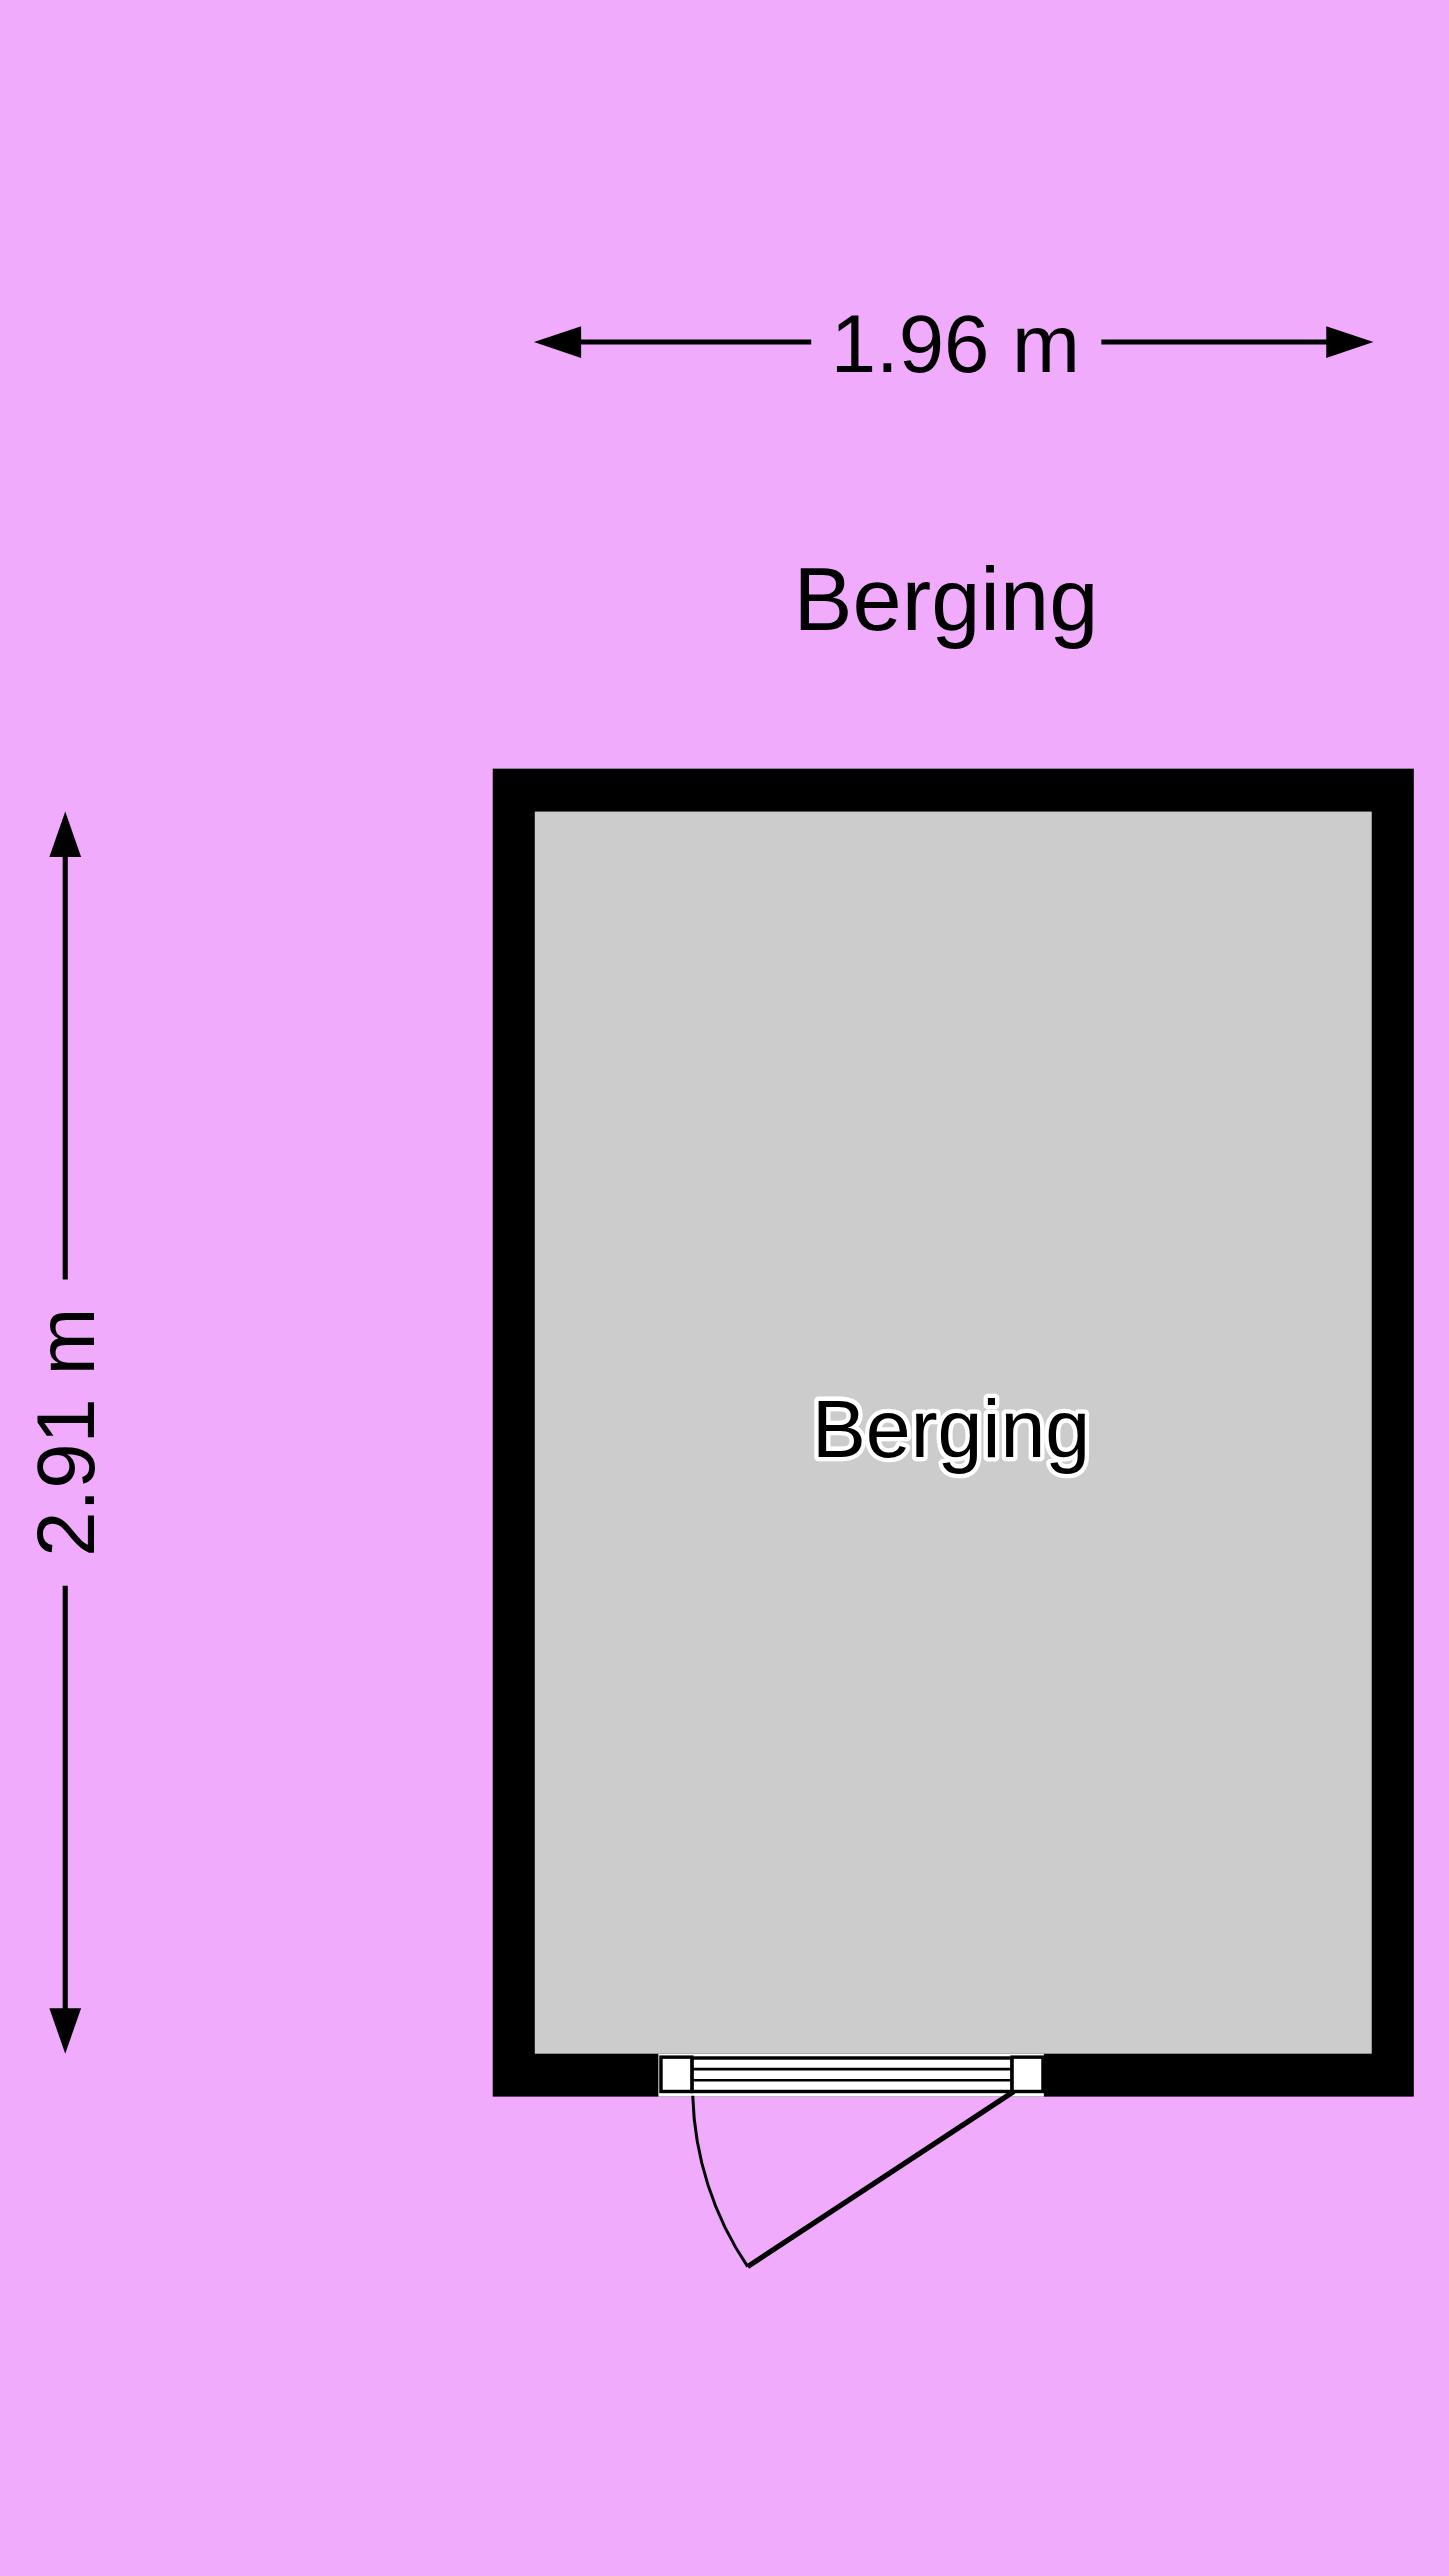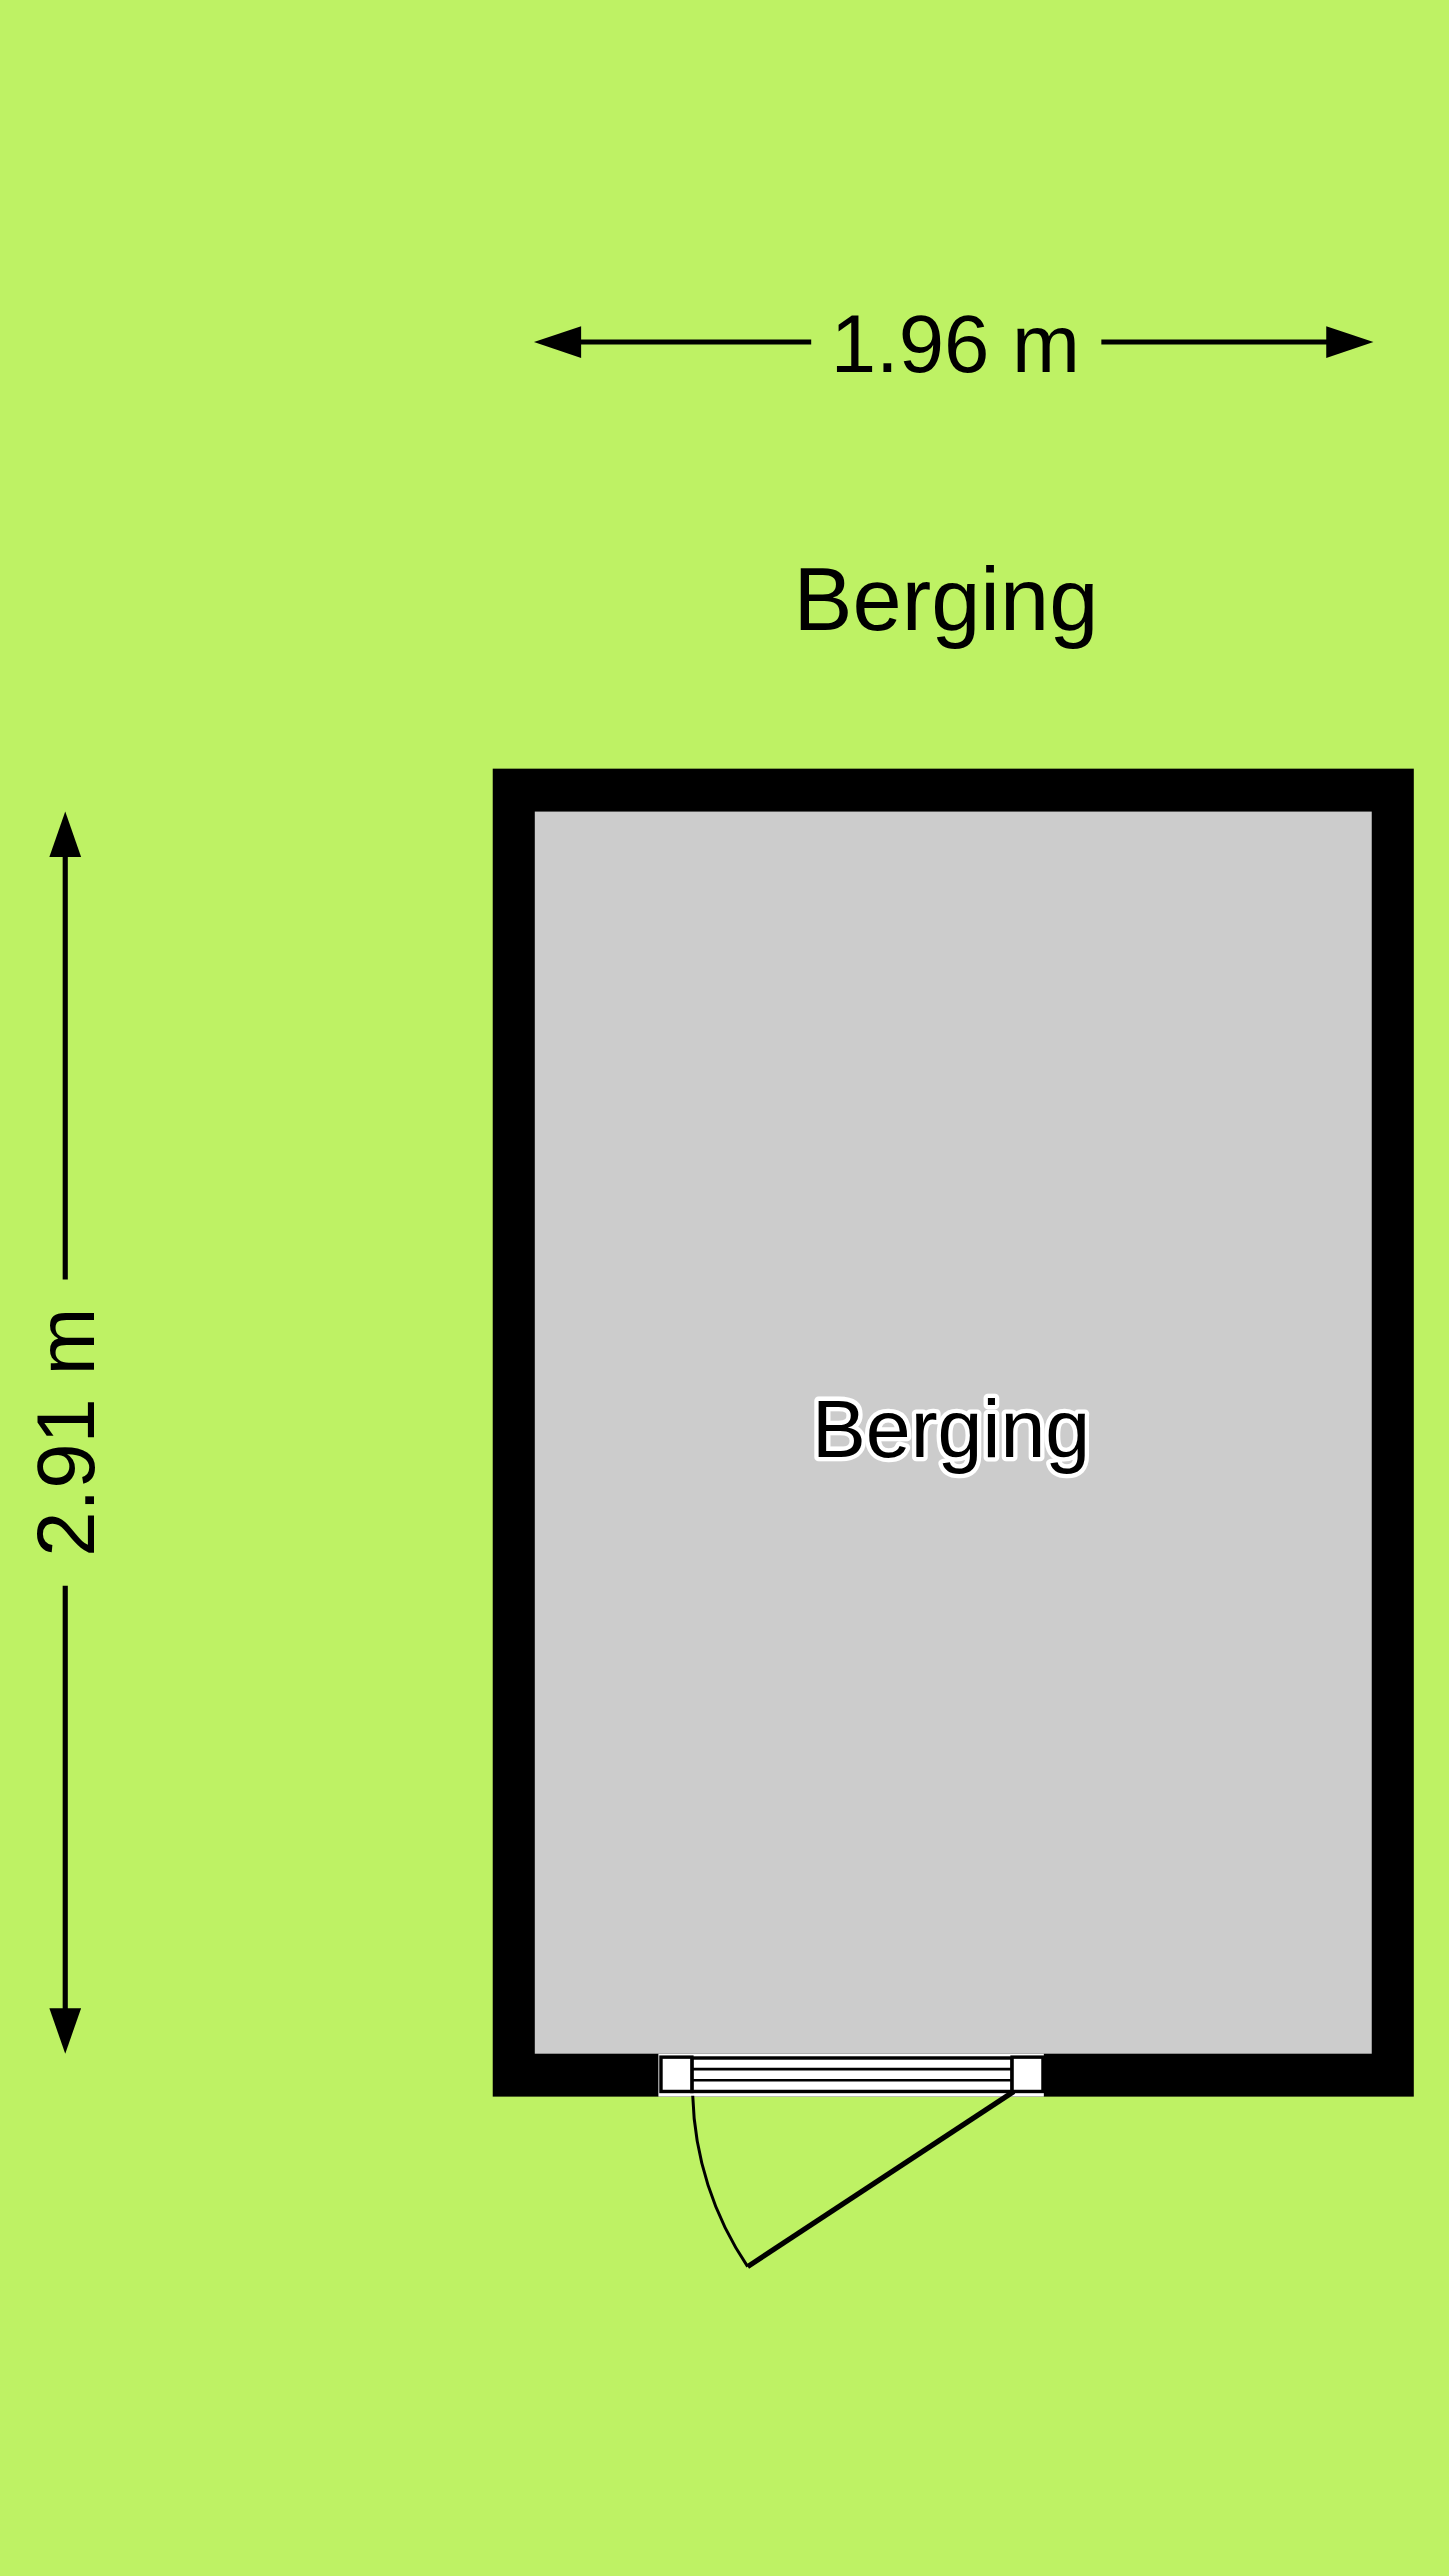--- a/index.html
+++ b/index.html
@@ -1,20 +1,20 @@
 <!DOCTYPE html>
 <html style="font-size:13.7px"><head>
 <meta charset="utf-8">
 <style>
   html, body { margin: 0; padding: 0; background: #ffffff; }
   .canvas {
     position: relative;
     width: 1449px;
     height: 2576px;
-    background: #bef264;
+    background: #f0abfc;
     overflow: hidden;
     font-family: "Liberation Sans", sans-serif;
   }
   svg { display: block; }
   svg text {
     font-family: "Liberation Sans", sans-serif;
     fill: #000000;
   }
   .dim-label   { font-size: 95px; }
   .title-label { font-size: 103px; }

